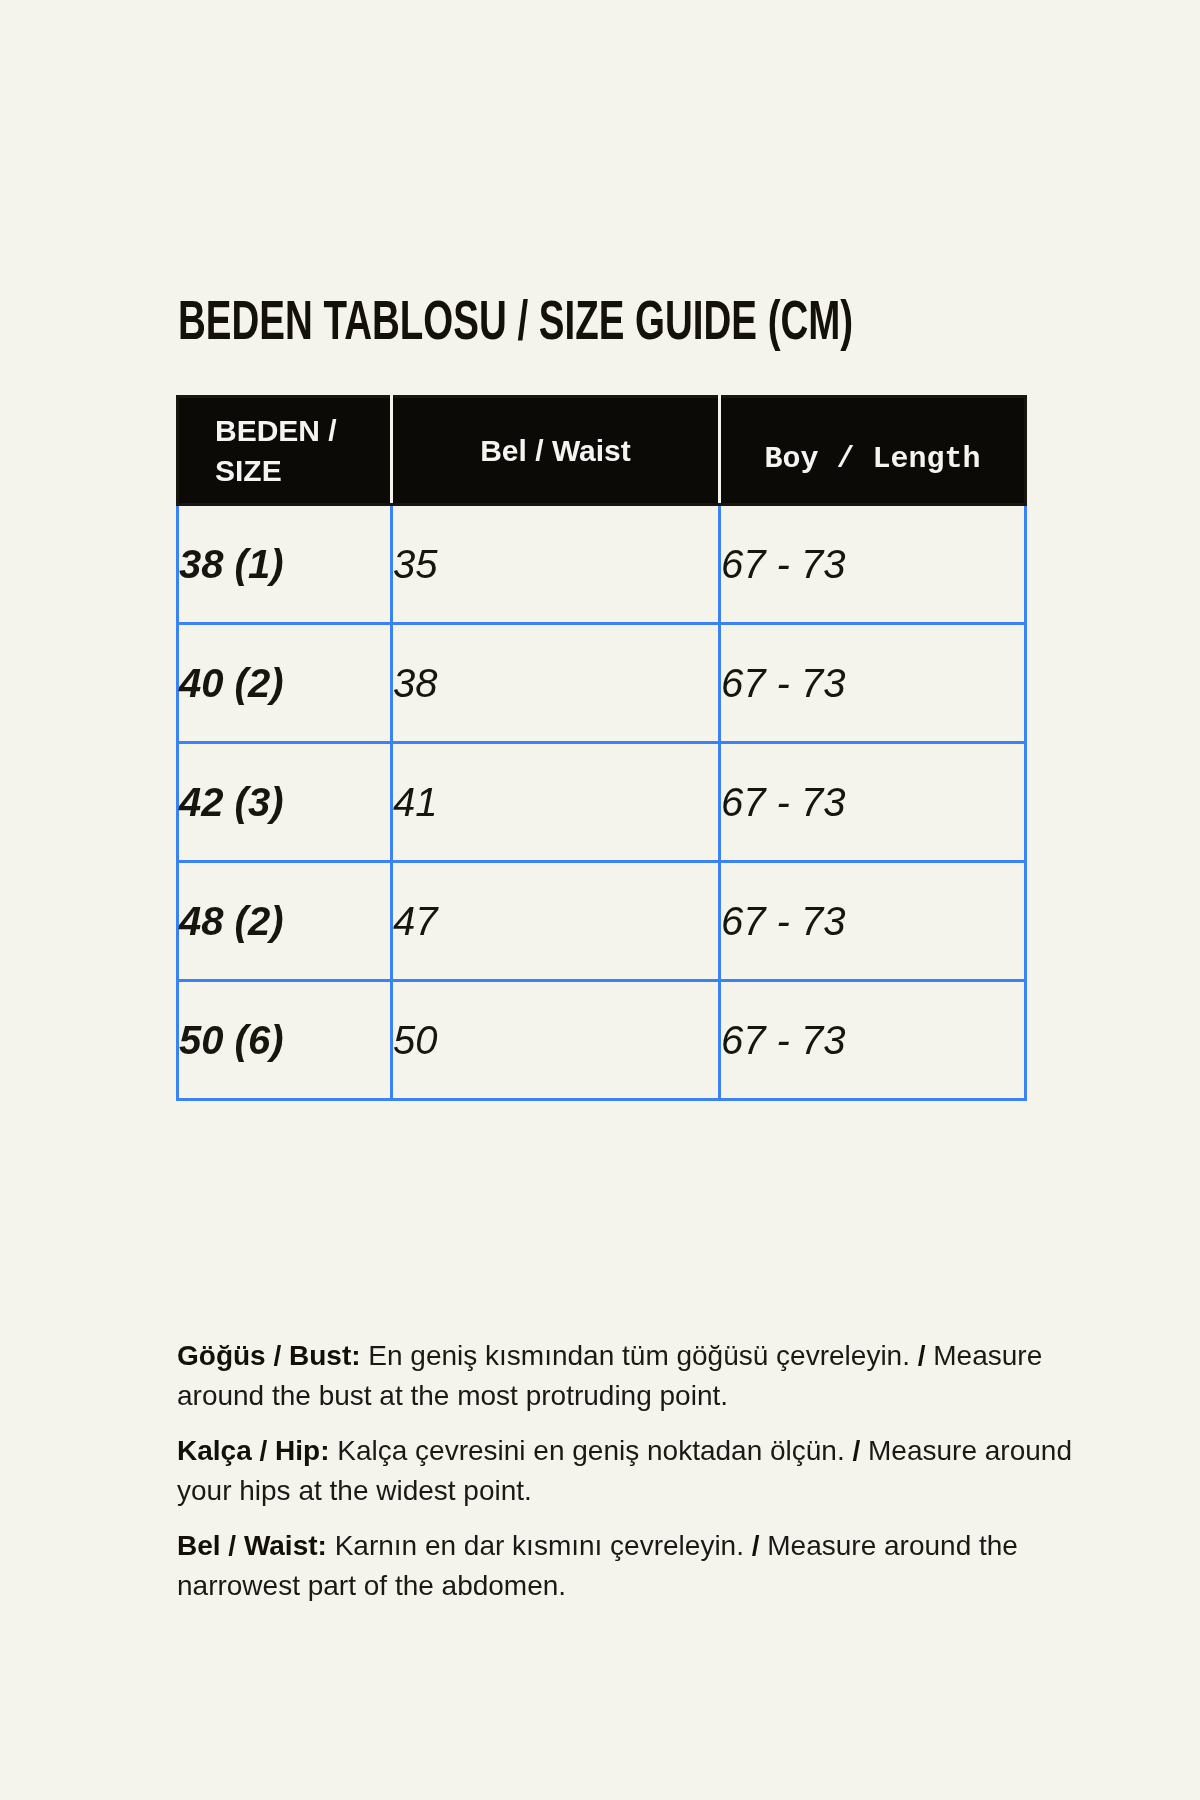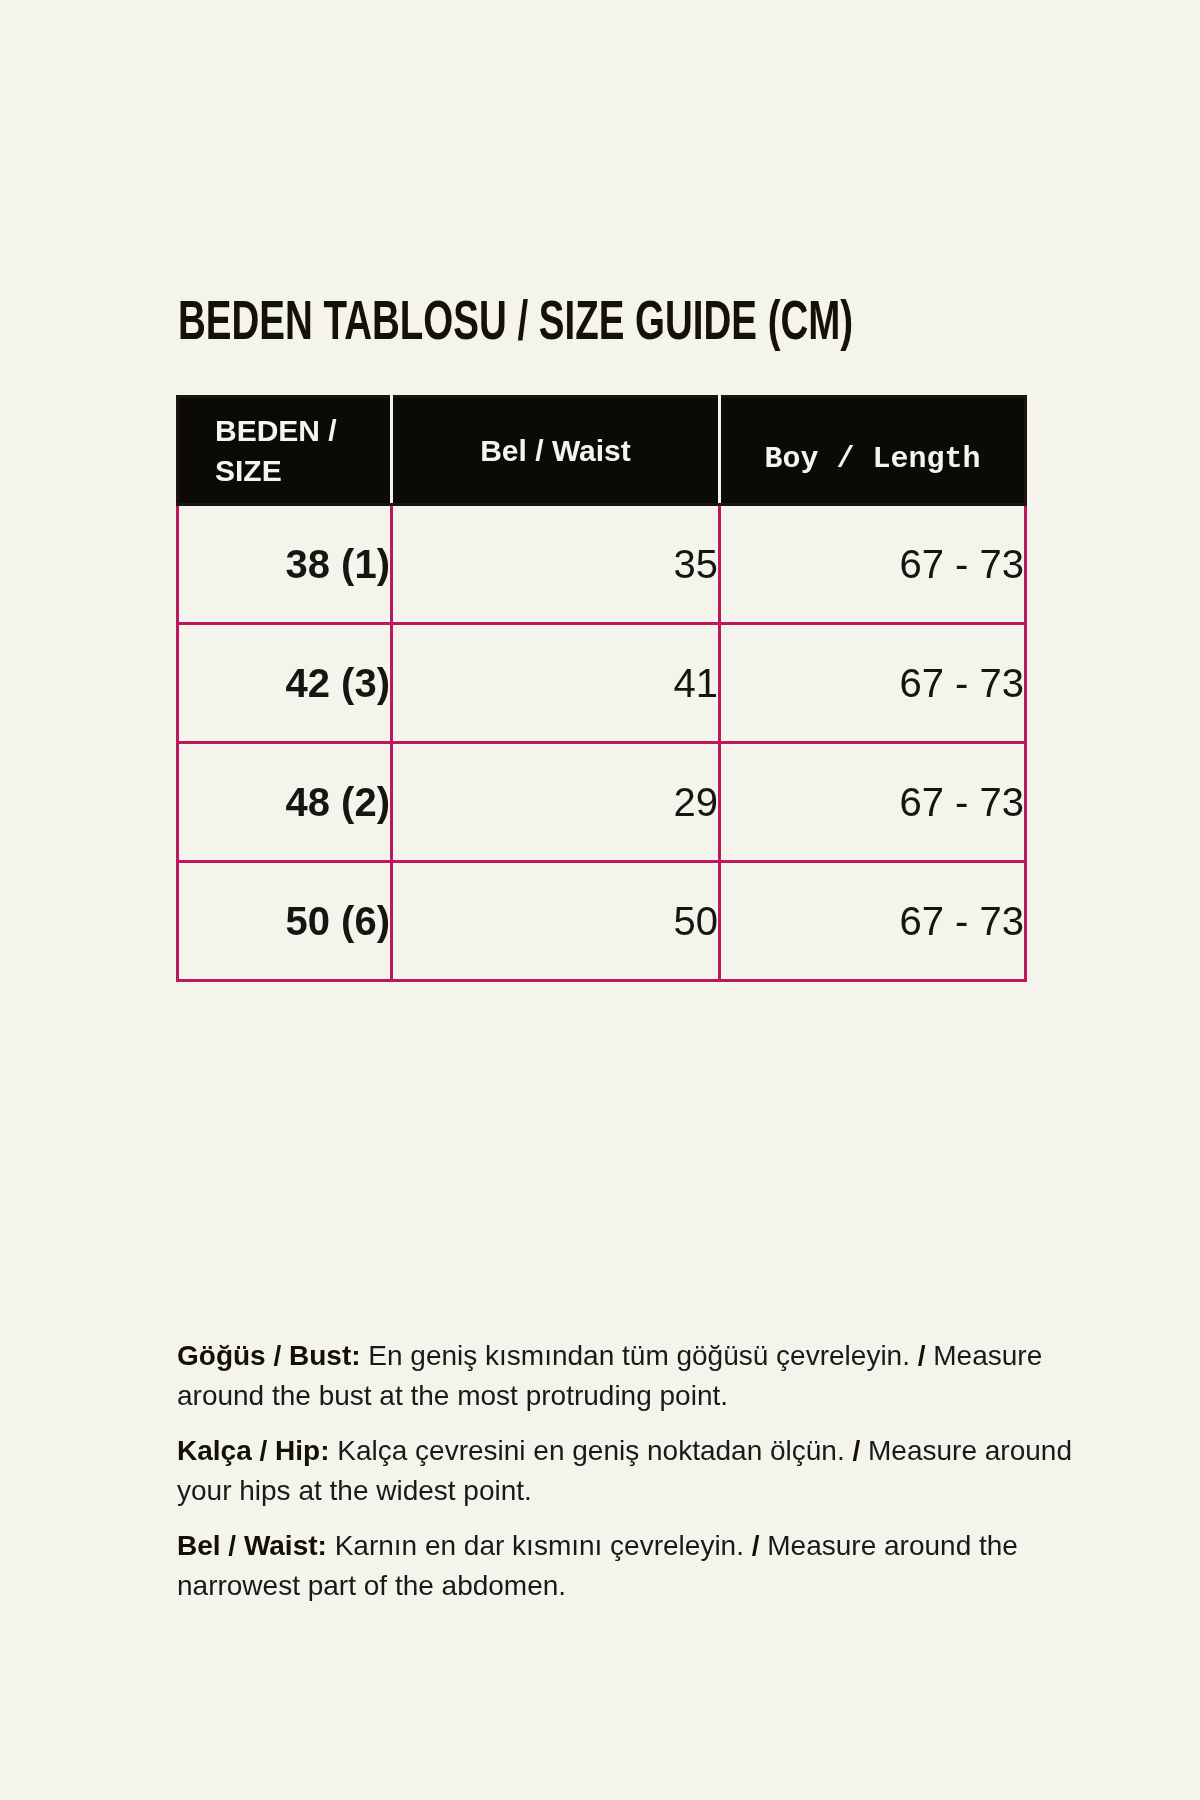--- a/index.html
+++ b/index.html
@@ -63,26 +63,27 @@
     width: 160px;
     line-height: 1.32;
     text-align: left;
   }
   
   th.h-size  { border-right-color: #f5f4ec; }
   th.h-waist { border-left-color: #f5f4ec; border-right-color: #f5f4ec; }
   th.h-length{ border-left-color: #f5f4ec; }
   th.h-length .nudge { position: relative; top: 7px; display: inline-block; font-family: Liberation Mono, monospace; }
   td {
-    border: 3px solid #be185d;
+    border: 3px solid #3b82f6;
     font-size: 40px;
-    text-align: right;
+    text-align: left;
     vertical-align: middle;
     color: #17150f;
     padding: 0;
+    font-style: italic;
   }
   td.size { font-weight: bold; }
   .notes {
     position: absolute;
     left: 177px;
     top: 1336px;
     width: 925px;
     font-size: 28px;
     color: #1b1915;
   }
@@ -118,27 +119,32 @@
         </th>
       </tr>
     </thead>
     <tbody>
       <tr>
         <td class="size">38 (1)</td>
         <td>35</td>
         <td>67 - 73</td>
       </tr>
       <tr>
+        <td class="size">40 (2)</td>
+        <td>38</td>
+        <td>67 - 73</td>
+      </tr>
+      <tr>
         <td class="size">42 (3)</td>
         <td>41</td>
         <td>67 - 73</td>
       </tr>
       <tr>
         <td class="size">48 (2)</td>
-        <td>29</td>
+        <td>47</td>
         <td>67 - 73</td>
       </tr>
       <tr>
         <td class="size">50 (6)</td>
         <td>50</td>
         <td>67 - 73</td>
       </tr>
     </tbody>
   </table>
 

